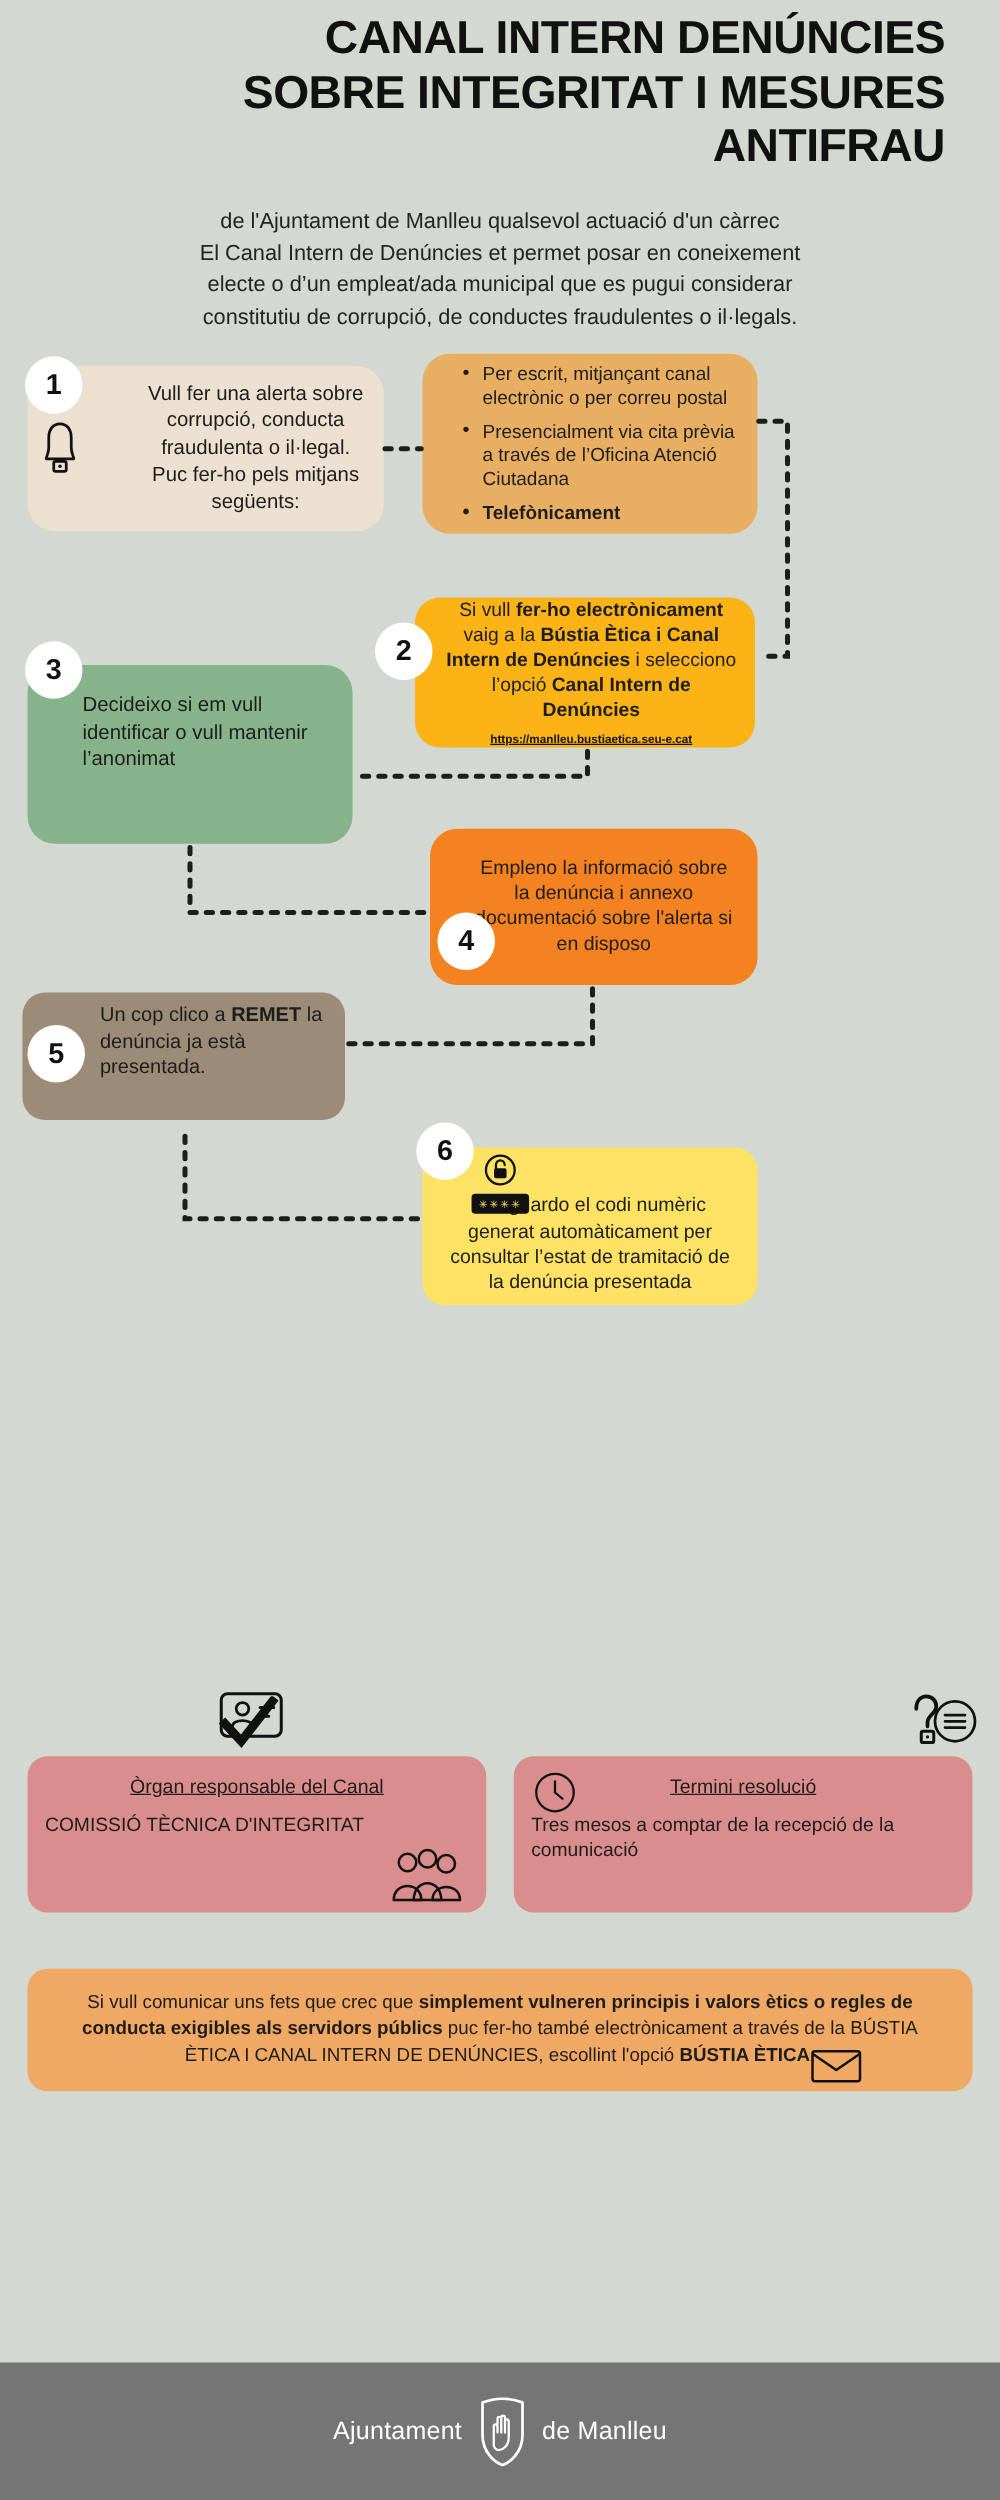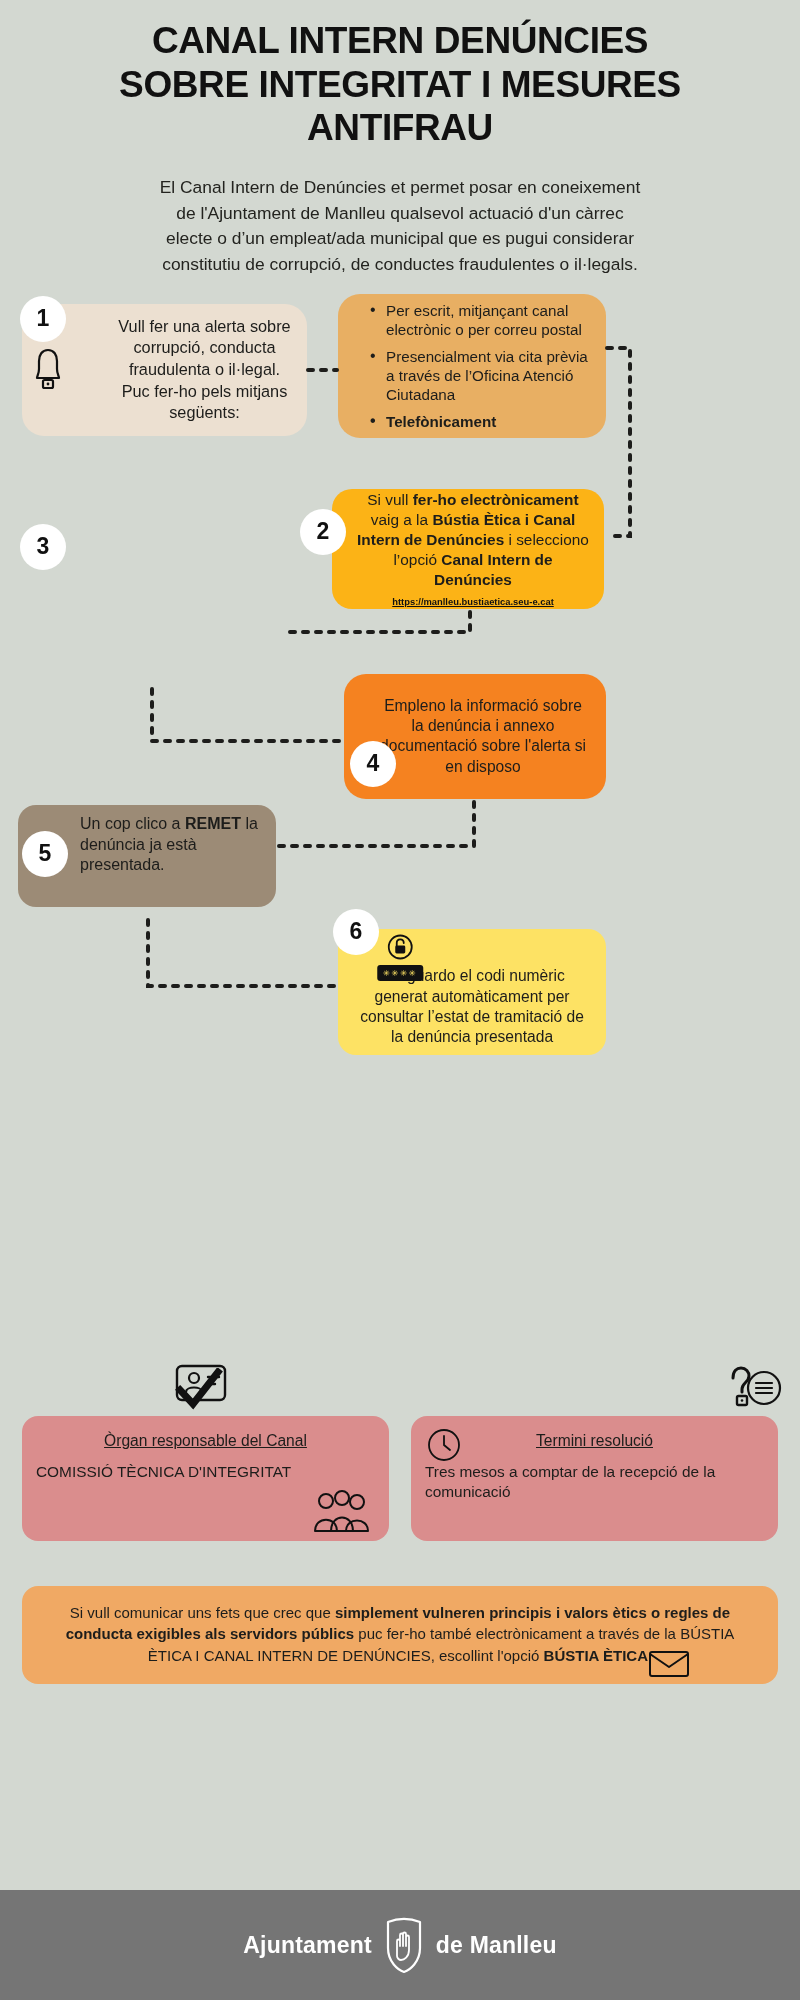--- a/index.html
+++ b/index.html
@@ -13,26 +13,26 @@
   body {
     font-family: "Liberation Sans", sans-serif;
     background: #d3d8d1;
     position: relative;
     overflow: hidden;
     color: #1d1d1b;
   }
 
   
   .page-title {
-    padding: 19px 44px 0 44px;
+    padding: 8px 44px 0 44px;
     font-size: 37px;
     font-weight: 700;
     line-height: 1.18;
     letter-spacing: -0.4px;
-    text-align: center;
+    text-align: right;
     color: #111111;
   }
   .page-title .tline { display: block; }
 
   .intro {
     padding: 25px 50px 0 50px;
     text-align: center;
     font-size: 17.4px;
     line-height: 1.48;
     color: #23231f;
@@ -271,37 +271,37 @@
     left: 0; bottom: 0;
     width: 800px; height: 110px;
     background: #757575;
     display: flex;
     align-items: center;
     justify-content: center;
     gap: 12px;
     color: #ffffff;
   }
   .footer-text {
-    font-size: 23px;
-    font-weight: 700;
+    font-size: 20px;
+    font-weight: 400;
     letter-spacing: 0.2px;
   }
 </style>
 </head>
 <body>
 
 <div class="page-title">
   <span class="tline">CANAL INTERN DENÚNCIES</span>
   <span class="tline">SOBRE INTEGRITAT I MESURES</span>
   <span class="tline">ANTIFRAU</span>
 </div>
 
 <div class="intro">
+  <span class="iline">de l'Ajuntament de Manlleu qualsevol actuació d'un càrrec</span>
   <span class="iline">El Canal Intern de Denúncies et permet posar en coneixement</span>
-  <span class="iline">de l'Ajuntament de Manlleu qualsevol actuació d'un càrrec</span>
   <span class="iline">electe o d’un empleat/ada municipal que es pugui considerar</span>
   <span class="iline">constitutiu de corrupció, de conductes fraudulentes o il·legals.</span>
 </div>
 
 <div class="flow">
 
   <svg class="connector" viewBox="0 0 800 1130">
     <g stroke="#1d1d1b" stroke-width="4" stroke-dasharray="5 8" stroke-linecap="round" fill="none">
 
       <path d="M308 84 L337 84"></path>
@@ -342,20 +342,23 @@
   </svg>
 
   <div class="card" id="card2">
     <div class="card-body">
       <span><span>Si vull </span><b>fer-ho electrònicament</b><span> vaig a la </span><b>Bústia Ètica i Canal Intern de Denúncies</b><span> i selecciono l’opció </span><b>Canal Intern de Denúncies</b></span>
       <a class="url" href="#">https://manlleu.bustiaetica.seu-e.cat</a>
     </div>
   </div>
   <div class="badge" id="badge2">2</div>
 
+  <div class="card" id="card3">
+    <div class="card-body">Decideixo si em vull identificar o vull mantenir l’anonimat</div>
+  </div>
   <div class="badge" id="badge3">3</div>
   <svg class="id-icon" width="52" height="38" viewBox="0 0 52 38">
     <rect x="2" y="2" width="48" height="34" rx="5" fill="none" stroke="#111" stroke-width="2.4"></rect>
     <circle cx="19" cy="14" r="5" fill="none" stroke="#111" stroke-width="2.2"></circle>
     <path d="M11 28 C11 22 27 22 27 28" fill="none" stroke="#111" stroke-width="2.2" stroke-linecap="round"></path>
     <path d="M33 13 L44 13 M33 20 L40 20" stroke="#111" stroke-width="2.4" stroke-linecap="round"></path>
   </svg>
 
   <div class="card" id="card4">
     <div class="card-body">Empleno la informació sobre la denúncia i annexo documentació sobre l'alerta si en disposo</div>

